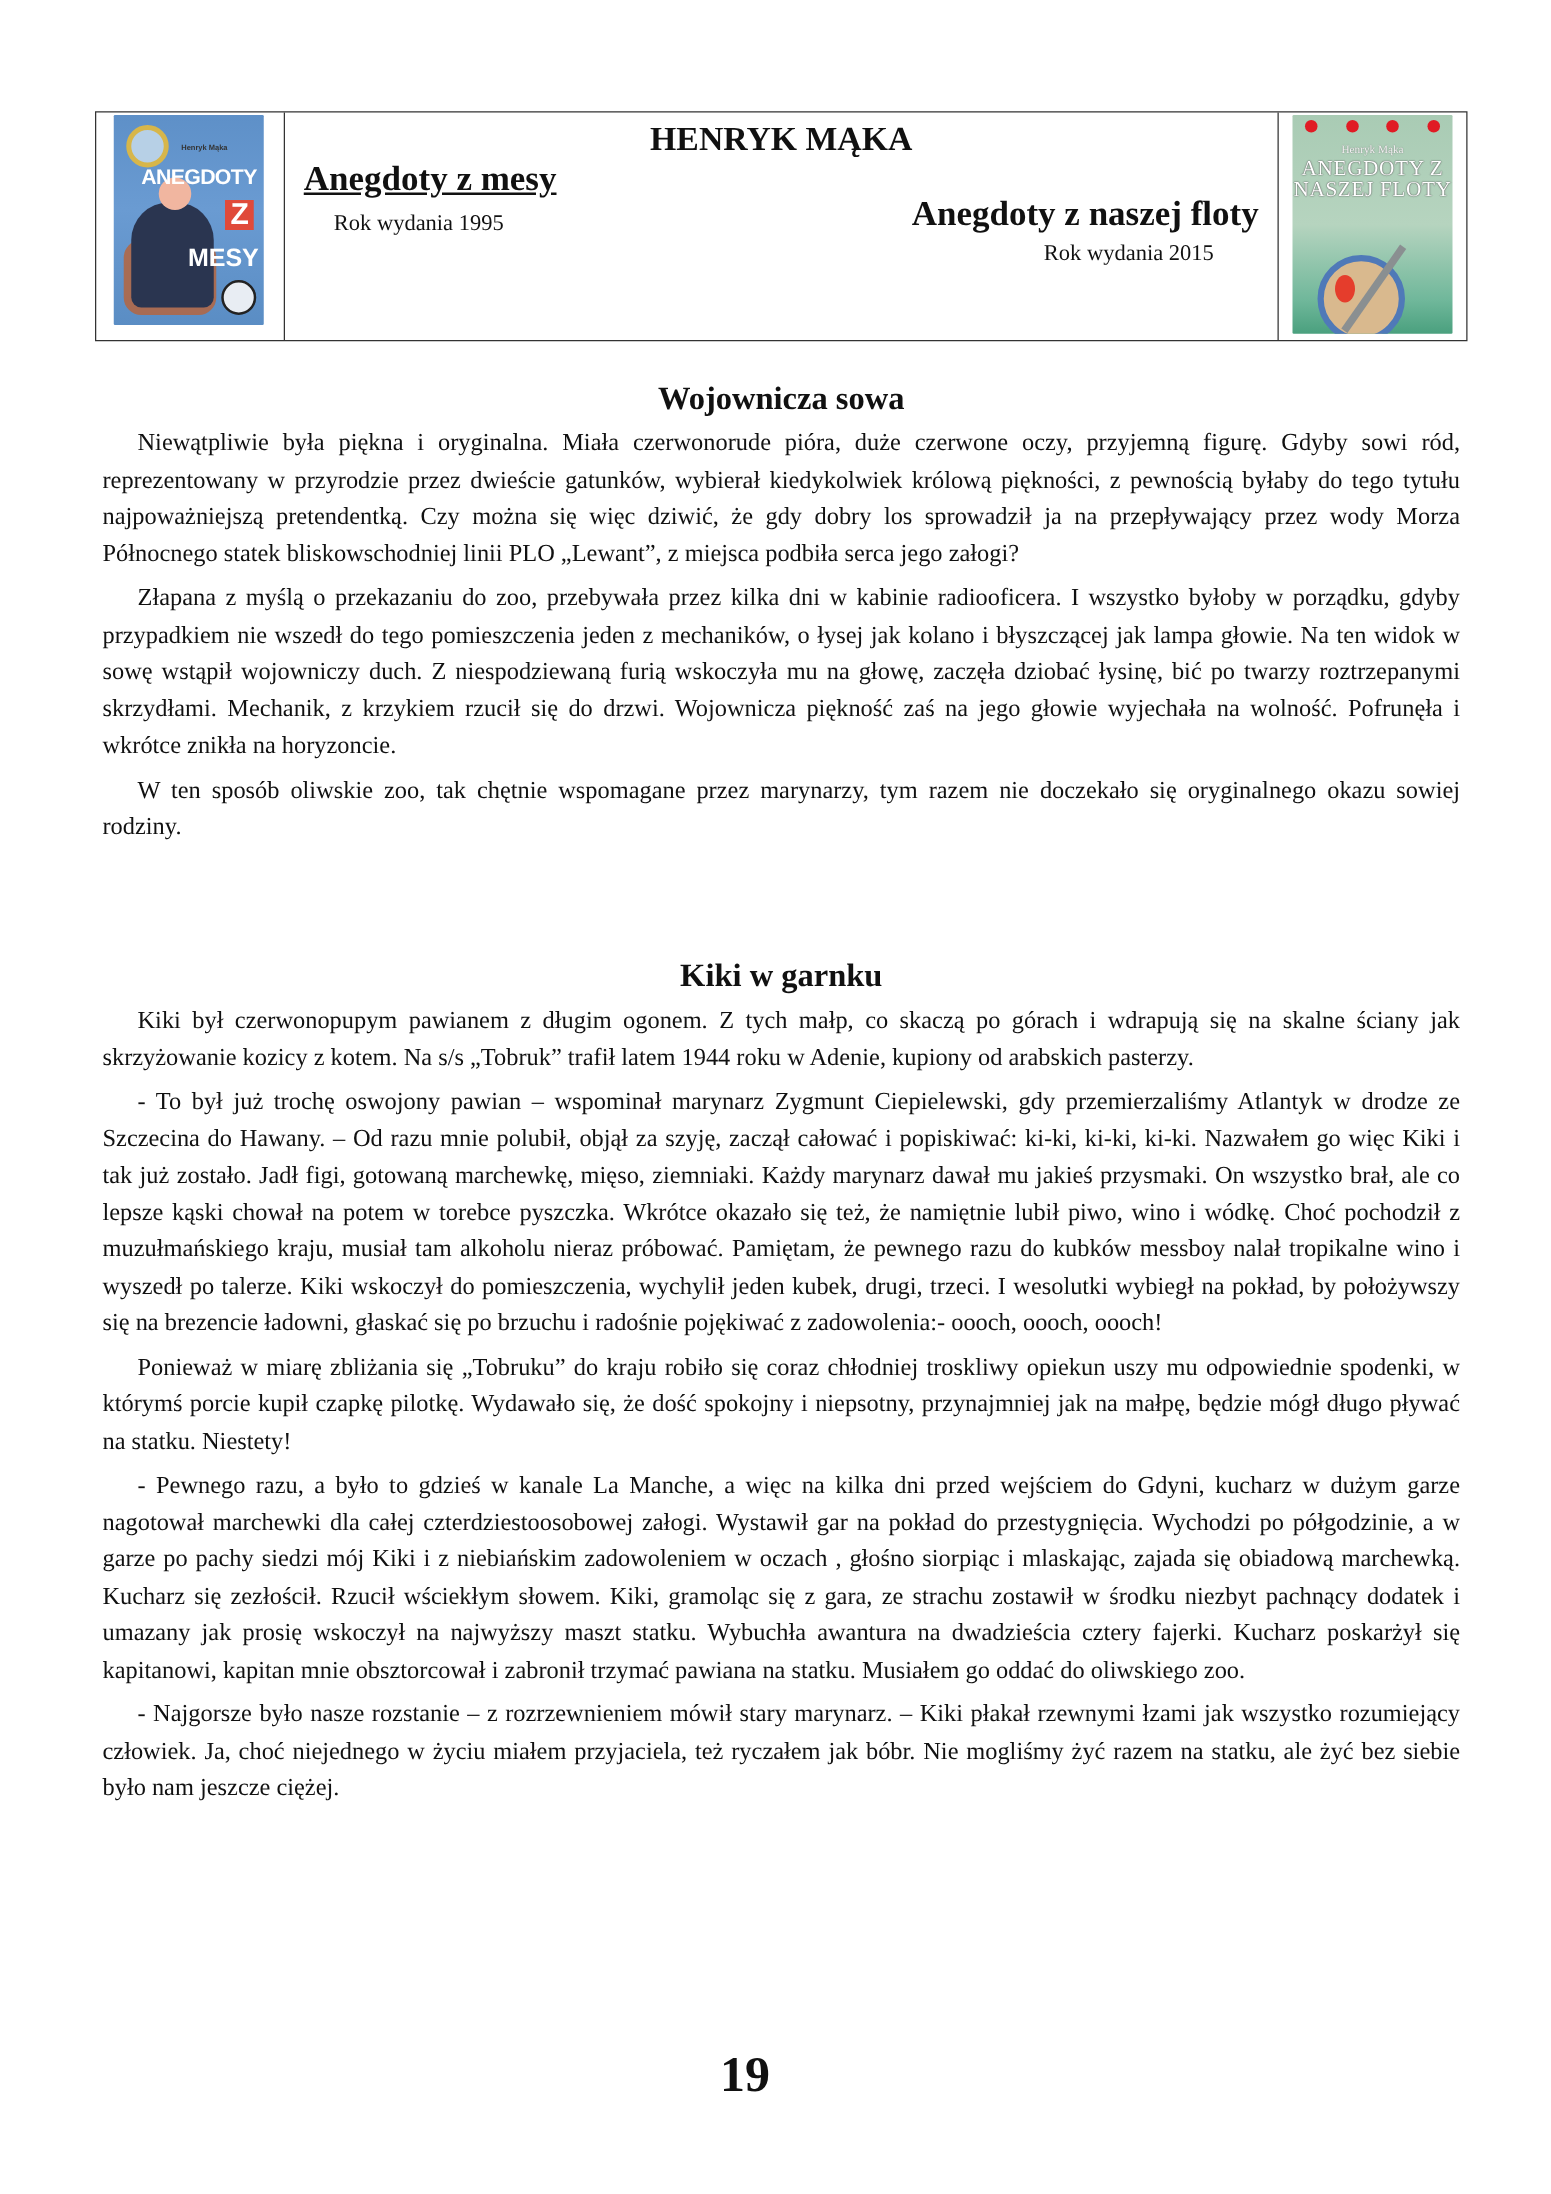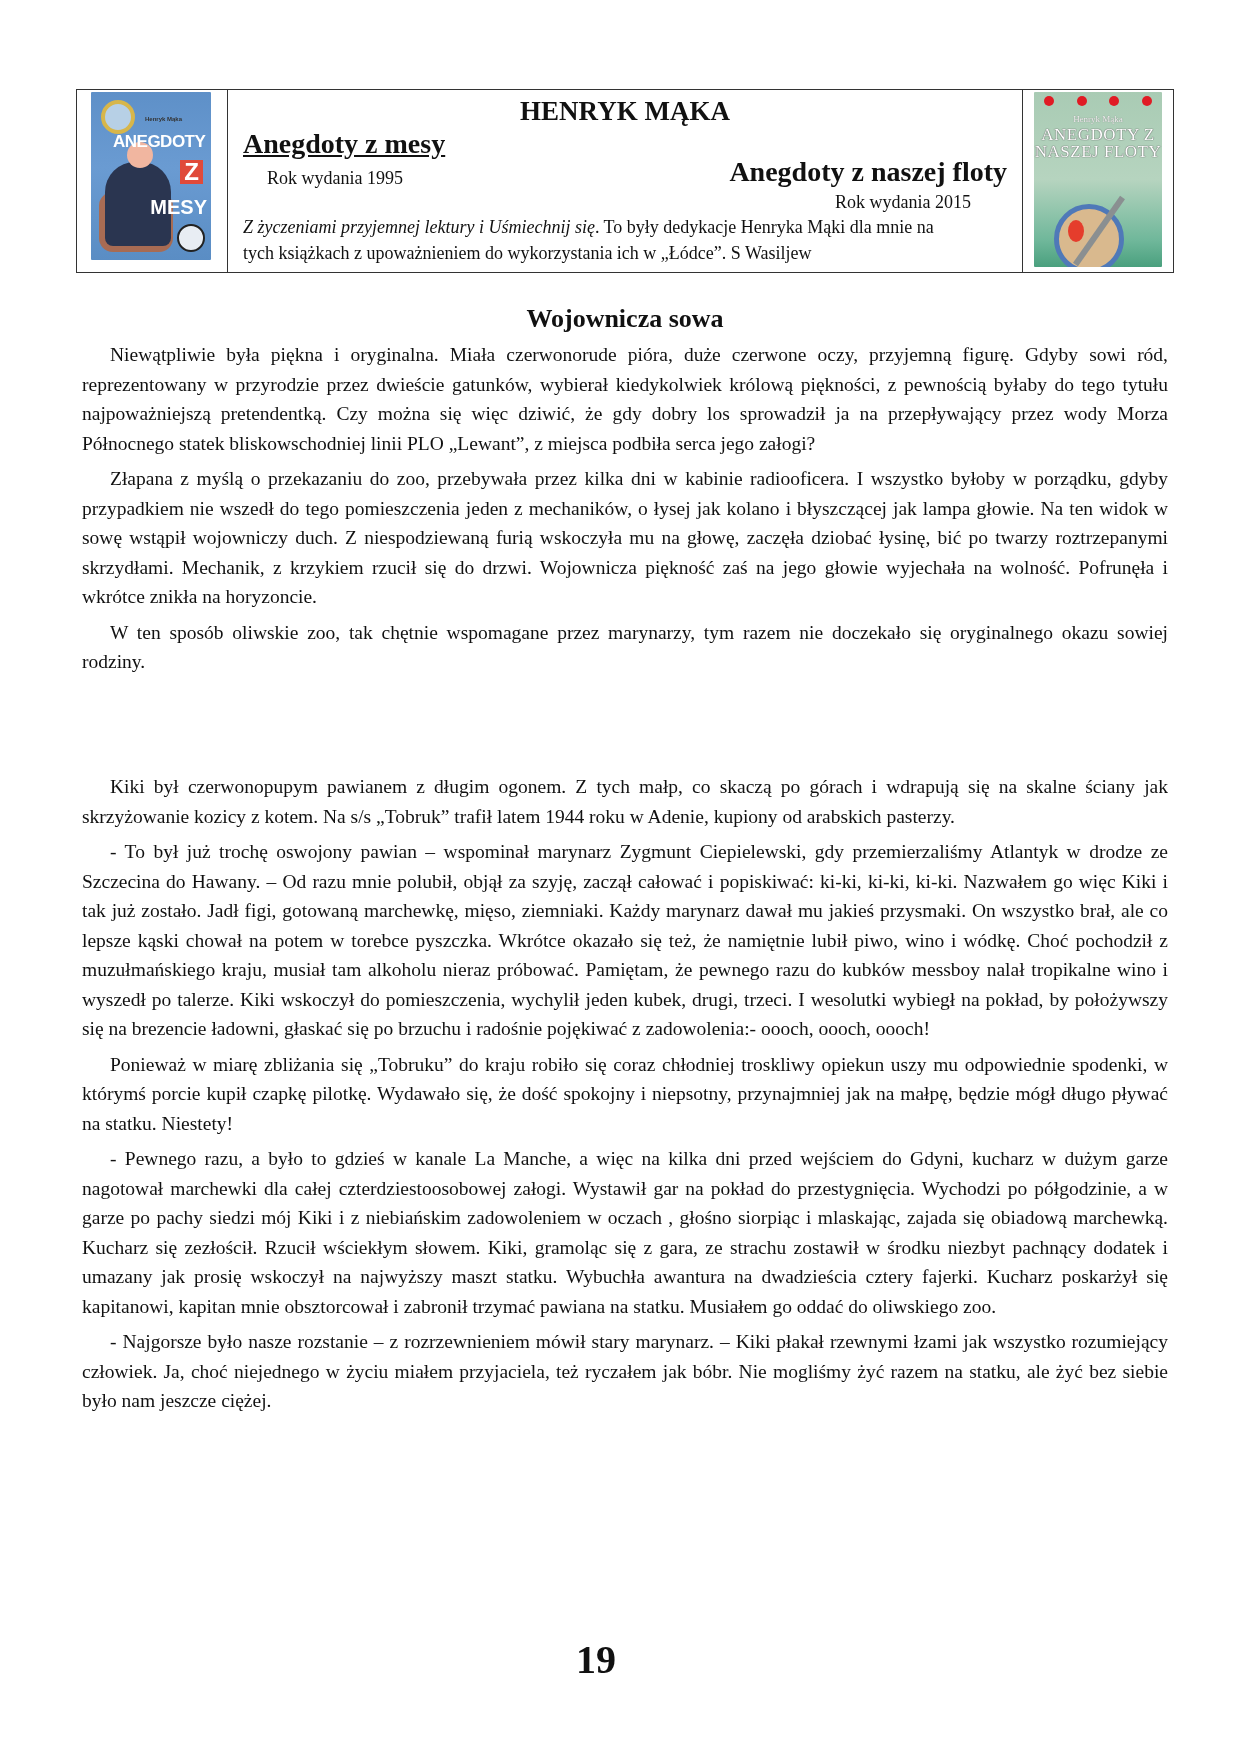--- a/index.html
+++ b/index.html
@@ -80,21 +80,20 @@
       <div class="cov-mesy">MESY</div>
       <div class="cov-stamp"></div>
     </div>
   </div>
 
   <div class="h-author">HENRYK MĄKA</div>
   <div class="h-book1">Anegdoty z mesy</div>
   <div class="h-year1">Rok wydania 1995</div>
   <div class="h-book2">Anegdoty z naszej floty</div>
   <div class="h-year2">Rok wydania 2015</div>
-  <div class="h-dedic"><i>Z życzeniami przyjemnej lektury  i  Uśmiechnij się</i><span>. To były dedykacje Henryka Mąki dla mnie na tych książkach z upoważnieniem do wykorzystania ich w „Łódce”. S Wasiljew</span></div>
 
   <div class="cover-right">
     <div class="cover-img">
       <div class="dots">
         <span class="dot"></span>
         <span class="dot"></span>
         <span class="dot"></span>
         <span class="dot"></span>
       </div>
       <div class="cov-author-r">Henryk Mąka</div>
@@ -107,20 +106,21 @@
 </div>
 
 <div class="article" id="article1">
   <h2 class="a-title">Wojownicza sowa</h2>
   <p class="a-para">Niewątpliwie była piękna i oryginalna. Miała czerwonorude pióra, duże czerwone oczy, przyjemną figurę. Gdyby sowi ród, reprezentowany w przyrodzie przez dwieście gatunków, wybierał kiedykolwiek królową piękności, z pewnością byłaby do tego tytułu najpoważniejszą pretendentką. Czy można się więc dziwić, że gdy dobry los sprowadził ja na przepływający przez wody Morza Północnego statek bliskowschodniej linii PLO „Lewant”, z miejsca podbiła serca jego załogi?</p>
   <p class="a-para">Złapana z myślą o przekazaniu do zoo, przebywała przez kilka dni w kabinie radiooficera. I wszystko byłoby w porządku, gdyby przypadkiem nie wszedł do tego pomieszczenia jeden z mechaników, o łysej jak kolano i błyszczącej jak lampa głowie. Na ten widok w sowę wstąpił wojowniczy duch. Z niespodziewaną furią wskoczyła mu na głowę, zaczęła dziobać łysinę, bić po twarzy roztrzepanymi skrzydłami. Mechanik, z krzykiem rzucił się do drzwi. Wojownicza piękność zaś na jego głowie wyjechała na wolność. Pofrunęła i wkrótce znikła na horyzoncie.</p>
   <p class="a-para">W ten sposób oliwskie zoo, tak chętnie wspomagane przez marynarzy, tym razem nie doczekało się oryginalnego okazu sowiej rodziny.</p>
 </div>
 
 <div class="article" id="article2">
+  <h2 class="a-title">Kiki w garnku</h2>
   <p class="a-para">Kiki był czerwonopupym pawianem z długim ogonem. Z tych małp, co skaczą po górach i wdrapują się na skalne ściany jak skrzyżowanie kozicy z kotem. Na s/s „Tobruk” trafił latem 1944 roku w Adenie, kupiony od arabskich pasterzy.</p>
   <p class="a-para">- To był już trochę oswojony pawian – wspominał marynarz Zygmunt Ciepielewski, gdy przemierzaliśmy Atlantyk w drodze ze Szczecina do Hawany. – Od razu mnie polubił, objął za szyję, zaczął całować i popiskiwać: ki-ki, ki-ki, ki-ki. Nazwałem go więc Kiki i tak już zostało. Jadł figi, gotowaną marchewkę, mięso, ziemniaki. Każdy marynarz dawał mu jakieś przysmaki. On wszystko brał, ale co lepsze kąski chował na potem w torebce pyszczka. Wkrótce okazało się też, że namiętnie lubił piwo, wino i wódkę. Choć pochodził z muzułmańskiego kraju, musiał tam alkoholu nieraz próbować. Pamiętam, że pewnego razu do kubków messboy nalał tropikalne wino i wyszedł po talerze. Kiki wskoczył do pomieszczenia, wychylił jeden kubek, drugi, trzeci. I wesolutki wybiegł na pokład, by położywszy się na brezencie ładowni, głaskać się po brzuchu i radośnie pojękiwać z zadowolenia:- oooch, oooch, oooch!</p>
   <p class="a-para">Ponieważ w miarę zbliżania się „Tobruku” do kraju robiło się coraz chłodniej troskliwy opiekun uszy mu odpowiednie spodenki, w którymś porcie kupił czapkę pilotkę. Wydawało się, że dość spokojny i niepsotny, przynajmniej jak na małpę, będzie mógł długo pływać na statku. Niestety!</p>
   <p class="a-para">- Pewnego razu, a było to gdzieś w kanale La Manche, a więc na kilka dni przed wejściem do Gdyni, kucharz w dużym garze nagotował marchewki dla całej czterdziestoosobowej załogi. Wystawił gar na pokład do przestygnięcia. Wychodzi po półgodzinie, a w garze po pachy siedzi mój Kiki i z niebiańskim zadowoleniem w oczach , głośno siorpiąc i mlaskając, zajada się obiadową marchewką. Kucharz się zezłościł. Rzucił wściekłym słowem. Kiki, gramoląc się z gara, ze strachu zostawił w środku niezbyt pachnący dodatek i umazany jak prosię wskoczył na najwyższy maszt statku. Wybuchła awantura na dwadzieścia cztery fajerki. Kucharz poskarżył się kapitanowi, kapitan mnie obsztorcował i zabronił trzymać pawiana na statku. Musiałem go oddać do oliwskiego zoo.</p>
   <p class="a-para">- Najgorsze było nasze rozstanie – z rozrzewnieniem mówił stary marynarz. – Kiki płakał rzewnymi łzami jak wszystko rozumiejący człowiek. Ja, choć niejednego w życiu miałem przyjaciela, też ryczałem jak bóbr. Nie mogliśmy żyć razem na statku, ale żyć bez siebie było nam jeszcze ciężej.</p>
 </div>
 
 <div class="page-num">19</div>
 
 </body></html>

